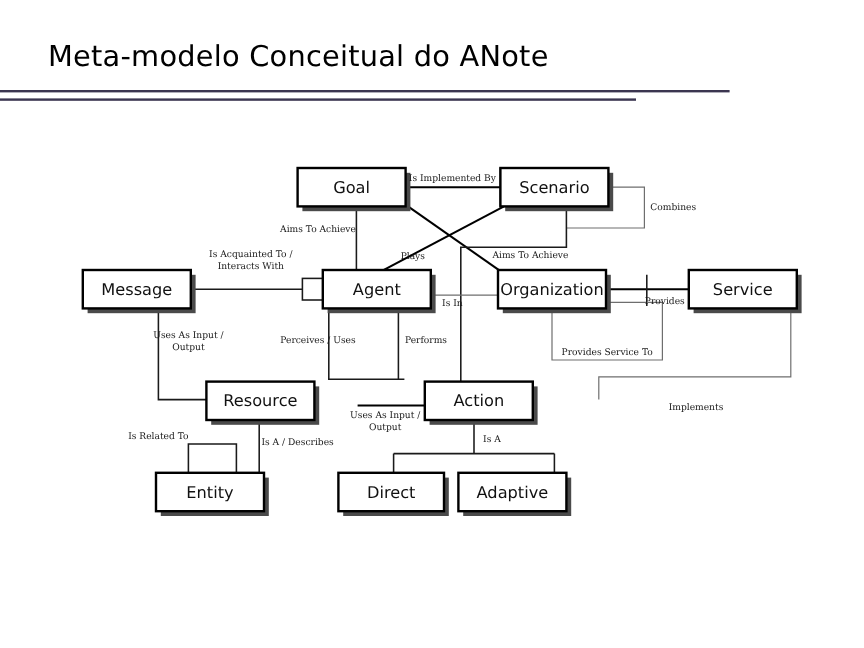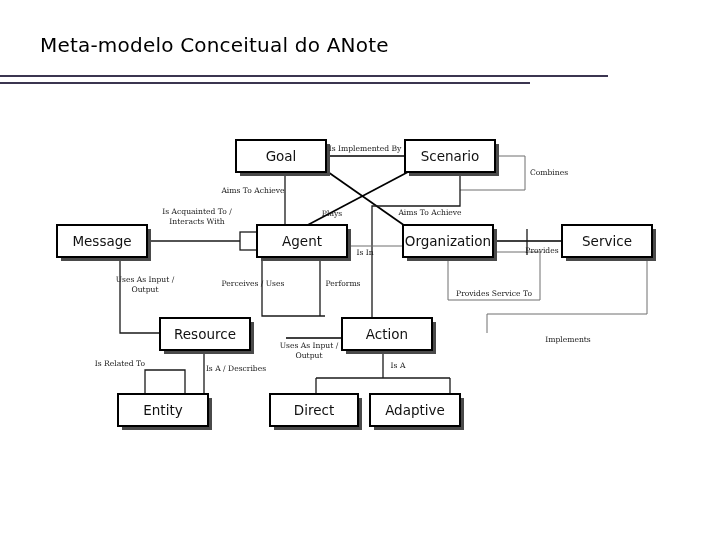--- a/index.html
+++ b/index.html
@@ -18,37 +18,37 @@
     position: absolute;
     left: 0; top: 0;
     width: 720px; height: 540px;
     background: #ffffff;
   }
   #slide-title {
     position: absolute;
     left: 40px;
     top: 33px;
     font-family: "DejaVu Sans", sans-serif;
-    font-size: 20px;
+    font-size: 24px;
     font-weight: 400;
     color: #000000;
     letter-spacing: 0.2px;
     white-space: nowrap;
   }
   .rule {
     position: absolute;
     background: #3b3550;
     height: 2px;
   }
   #rule-top { left: 0px; top: 75px; width: 608px; }
   #rule-bottom { left: 0px; top: 82px; width: 530px; }
 
   #diagram-wrap {
     position: absolute;
-    left: 40px;
+    left: 52px;
     top: 128px;
     width: 640px;
     height: 316px;
   }
   #diagram-svg {
     display: block;
     width: 640px;
     height: 316px;
   }
   .node-label {

